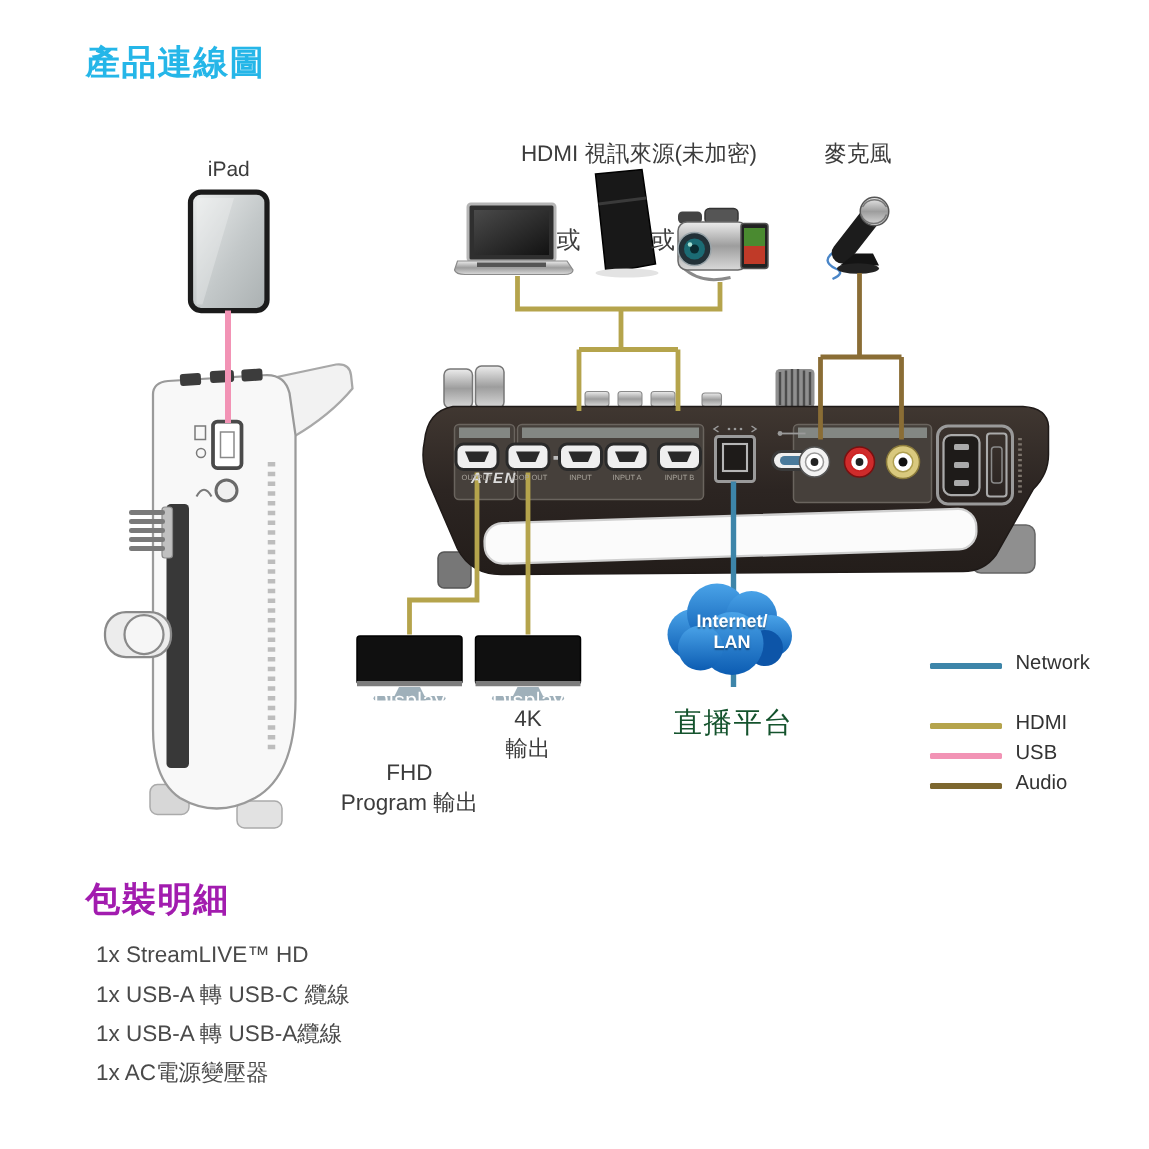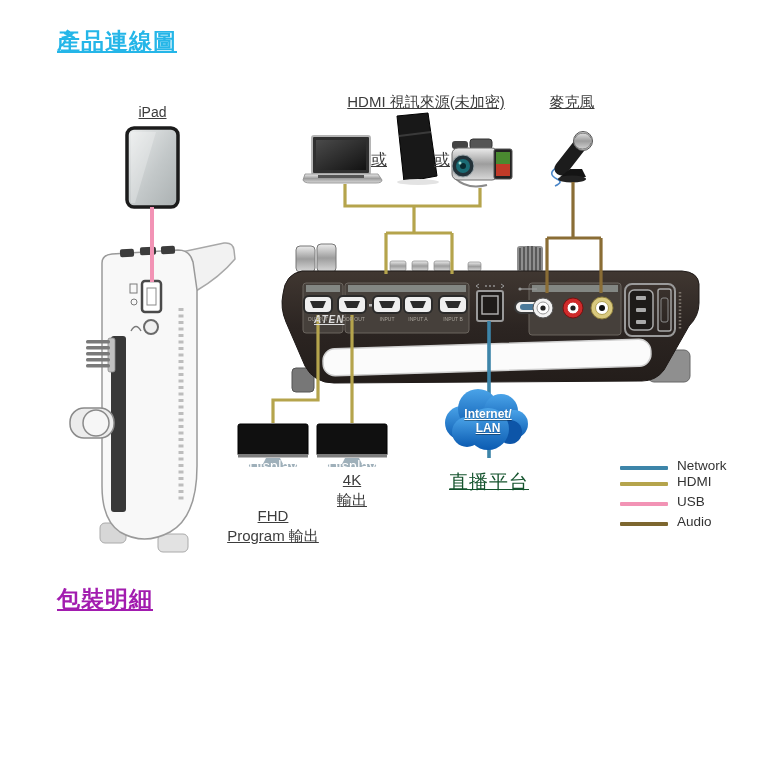--- a/index.html
+++ b/index.html
@@ -1,18 +1,18 @@
 <!DOCTYPE html>
 <html><head>
 <meta charset="utf-8">
 <style>
   html,body{margin:0;padding:0;background:#fff;}
   .page{position:relative;width:766px;height:766px;background:#fff;overflow:hidden;
         font-family:"Liberation Sans","DejaVu Sans",sans-serif;color:#333;}
-  .abs{position:absolute;text-decoration:underline;}
+  .abs{position:absolute;}
   .heading{font-size:23px;font-weight:700;letter-spacing:1px;}
   .lbl{font-size:15px;color:#3c3c3c;}
   .center{text-align:center;}
   .small-cap{font-size:14px;color:#3c3c3c;}
   .or{font-size:16px;color:#3c3c3c;}
   .display-txt{font-size:14px;color:#fff;letter-spacing:.3px;margin-top:25px;}
   .cloud-txt{font-size:12px;font-weight:700;color:#fff;line-height:1.15;text-shadow:0 1px 1px rgba(0,0,0,.35);}
   .platform{font-size:19px;color:#14532d;letter-spacing:1px;}
   .out-lbl{font-size:15px;color:#3c3c3c;line-height:1.3;}
   .legend-row{position:absolute;height:16px;}
@@ -287,34 +287,40 @@
   </div>
 
   <div class="abs cloud-txt center" style="left:448px;top:408px;width:80px;">
     <div>Internet/</div>
     <div>LAN</div>
   </div>
 
   <div class="abs platform center" style="left:443px;top:469px;width:92px;">直播平台</div>
 
   <div>
-    <div class="legend-row" style="left:620px;top:460px;width:140px;">
+    <div class="legend-row" style="left:620px;top:436px;width:140px;">
       <div class="legend-swatch" style="background: rgb(61, 133, 169);"></div>
       <div class="legend-label">Network</div>
     </div>
     <div class="legend-row" style="left:620px;top:476px;width:140px;">
       <div class="legend-swatch" style="background: rgb(181, 164, 76);"></div>
       <div class="legend-label">HDMI</div>
     </div>
     <div class="legend-row" style="left:620px;top:496px;width:140px;">
       <div class="legend-swatch" style="background: rgb(242, 147, 181);"></div>
       <div class="legend-label">USB</div>
     </div>
     <div class="legend-row" style="left:620px;top:516px;width:140px;">
       <div class="legend-swatch" style="background: rgb(125, 103, 47);"></div>
       <div class="legend-label">Audio</div>
     </div>
   </div>
 
   <div class="abs heading" style="left: 57px; top: 584px; color: #a21caf;">包裝明細</div>
 
+  <div class="abs" style="left:64px;top:628px;">
+    <div class="pkg-item">1x StreamLIVE™ HD</div>
+    <div class="pkg-item">1x USB-A 轉 USB-C 纜線</div>
+    <div class="pkg-item">1x USB-A 轉 USB-A纜線</div>
+    <div class="pkg-item">1x AC電源變壓器</div>
+  </div>
 
 </div>
 
 </body></html>

